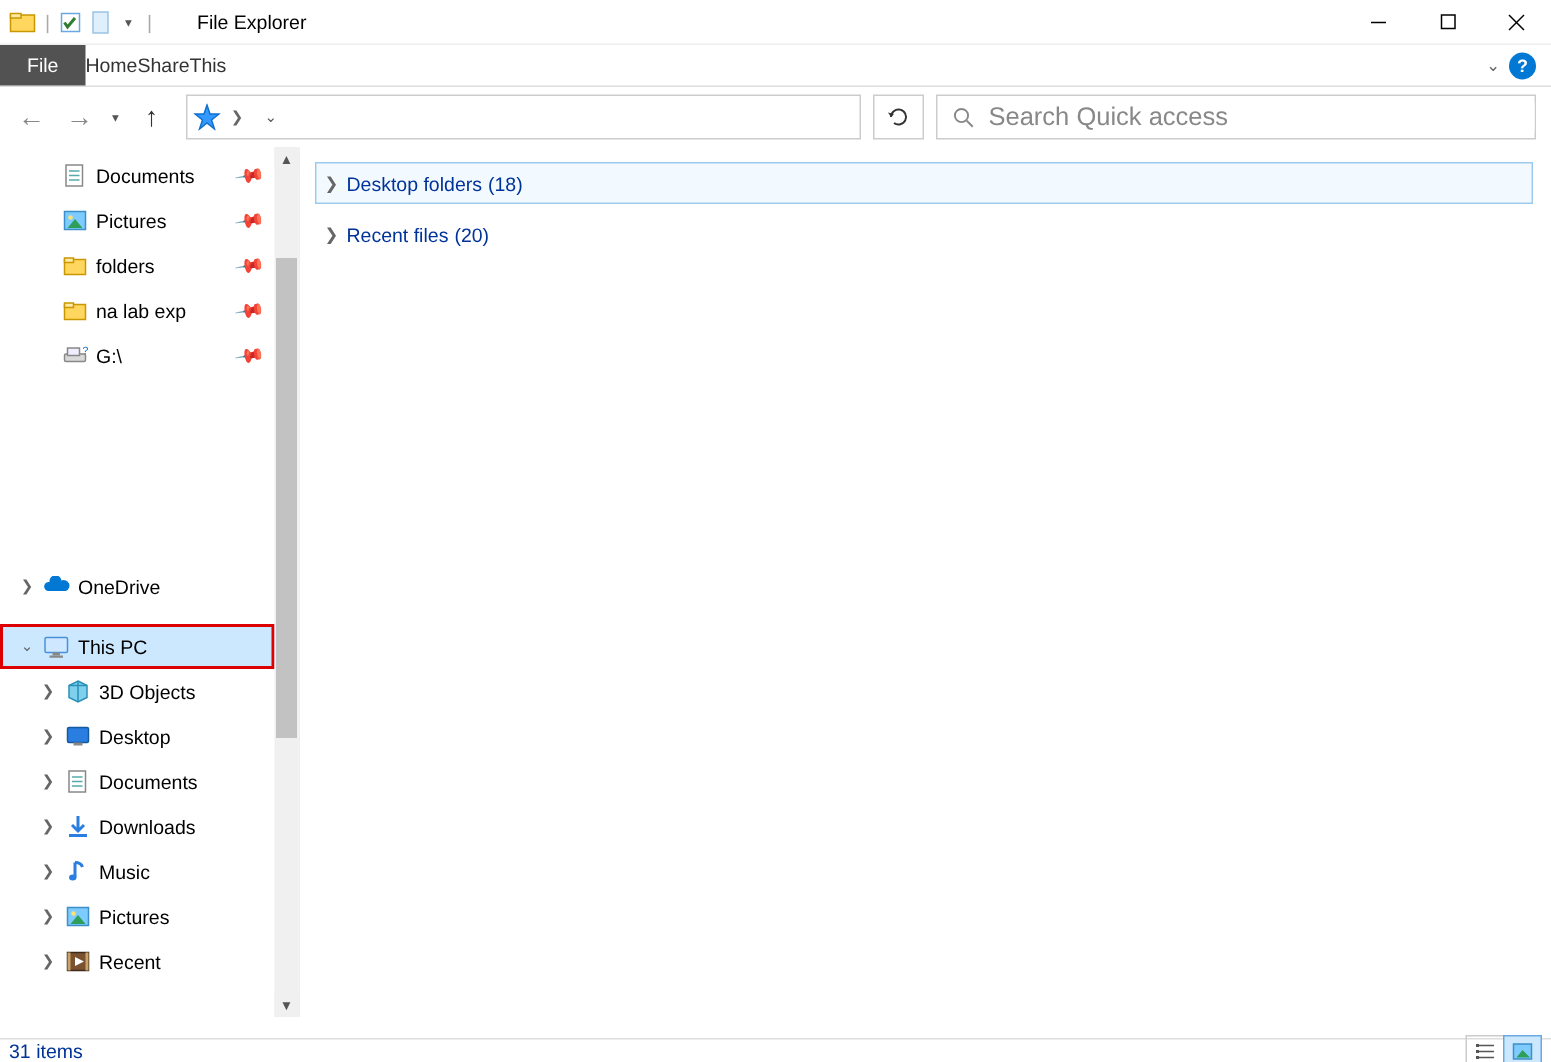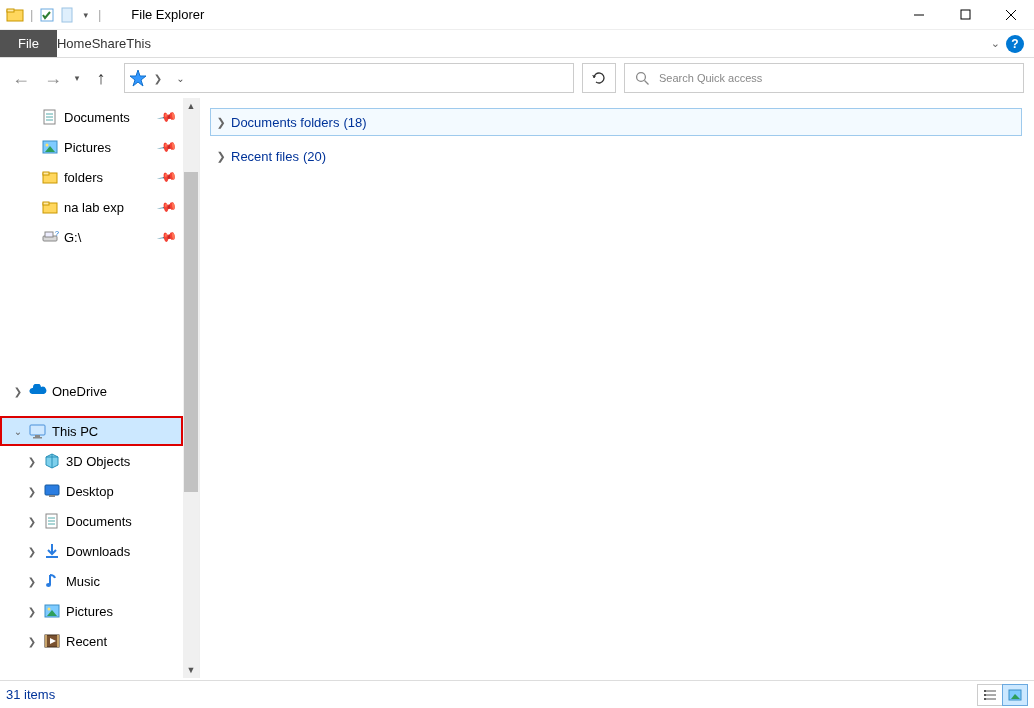--- a/index.html
+++ b/index.html
@@ -30,21 +30,21 @@
   .nav-btn.enabled { color: #333; }
   .nav-drop { width: 14px; display:flex; align-items:center; justify-content:center; color:#555; font-size:9px; }
   .address { flex: 1; height: 30px; border: 1px solid #ccc; display: flex; align-items: center; margin: 0 6px; }
   .address-star { width: 26px; display: flex; align-items: center; justify-content: center; }
   .address-sep { width: 14px; display:flex; align-items:center; justify-content:center; color:#666; font-size:10px; }
   .address-text { flex: 1; padding-left: 2px; }
   .address-drop { width: 30px; display:flex; align-items:center; justify-content:center; color:#555; font-size:10px; border-left:1px solid transparent; }
   .refresh { width: 34px; height: 30px; border: 1px solid #ccc; display: flex; align-items: center; justify-content: center; margin-right: 6px; }
   .searchbox { width: 400px; height: 30px; border: 1px solid #ccc; display: flex; align-items: center; }
   .search-icon { width: 34px; display:flex; align-items:center; justify-content:center; color:#888; }
-  .search-input { flex:1; border:none; outline:none; font-size:11px; color:#701a75; }
+  .search-input { flex:1; border:none; outline:none; font-size:17px; color:#701a75; }
   .search-input::placeholder { color:#888; }
   
   
   .body { display: flex; height: 580px; }
   
   
   .navpane { width: 200px; position: relative; border-right: 1px solid #eee; }
   .tree { position: absolute; top: 0; left: 0; right: 16px; bottom: 0; padding-top: 4px; }
   .tree-row { height: 30px; display: flex; align-items: center; position: relative; font-size: 13px; }
   .tree-row .chev { position: absolute; width: 16px; text-align: center; color: #666; font-size: 10px; }
@@ -59,21 +59,21 @@
   
   
   .content { flex: 1; padding: 10px 12px 0 10px; }
   .group { height: 28px; border: 1px solid transparent; display:flex; align-items:center; font-size: 13px; margin-bottom: 6px; }
   .group.sel { border: 1px solid #9ecaed; background: #f3faff; }
   .group .gchev { width: 20px; text-align:center; color:#666; font-size:11px; }
   .group .gname { color: #003399; }
   .group .gcount { color: #003399; margin-left: 4px; }
   
   
-  .statusbar { position: absolute; bottom: 0; left: 0; right: 0; height: 28px; border-top: 1px solid #ddd; display:flex; align-items:center; padding: 0 6px; font-size: 13px; color:#003399; }
+  .statusbar { position: absolute; bottom: 0; left: 0; right: 0; height: 16px; border-top: 1px solid #ddd; display:flex; align-items:center; padding: 0 6px; font-size: 13px; color:#003399; }
   .status-right { margin-left:auto; display:flex; gap:0; }
   .view-btn { width: 26px; height: 22px; border: 1px solid #ccc; display:flex; align-items:center; justify-content:center; margin-left:-1px; }
   .view-btn.active { background:#cce8ff; border-color:#6aa9e0; }
   
   
   svg { display:block; }
 </style>
 </head>
 <body>
 
@@ -334,21 +334,21 @@
       <div style="height:58px"></div>
       <div class="scroll-thumb" style="height:320px"></div>
       <div style="flex:1"></div>
       <div class="scroll-arrow">▼</div>
     </div>
   </div>
 
   <div class="content">
     <div class="group sel">
       <span class="gchev">❯</span>
-      <span class="gname">Documents folders</span>
+      <span class="gname">Desktop folders</span>
       <span class="gcount">(<span>18</span>)</span>
     </div>
     <div class="group">
       <span class="gchev">❯</span>
       <span class="gname">Recent files</span>
       <span class="gcount">(<span>20</span>)</span>
     </div>
   </div>
 
 </div>

